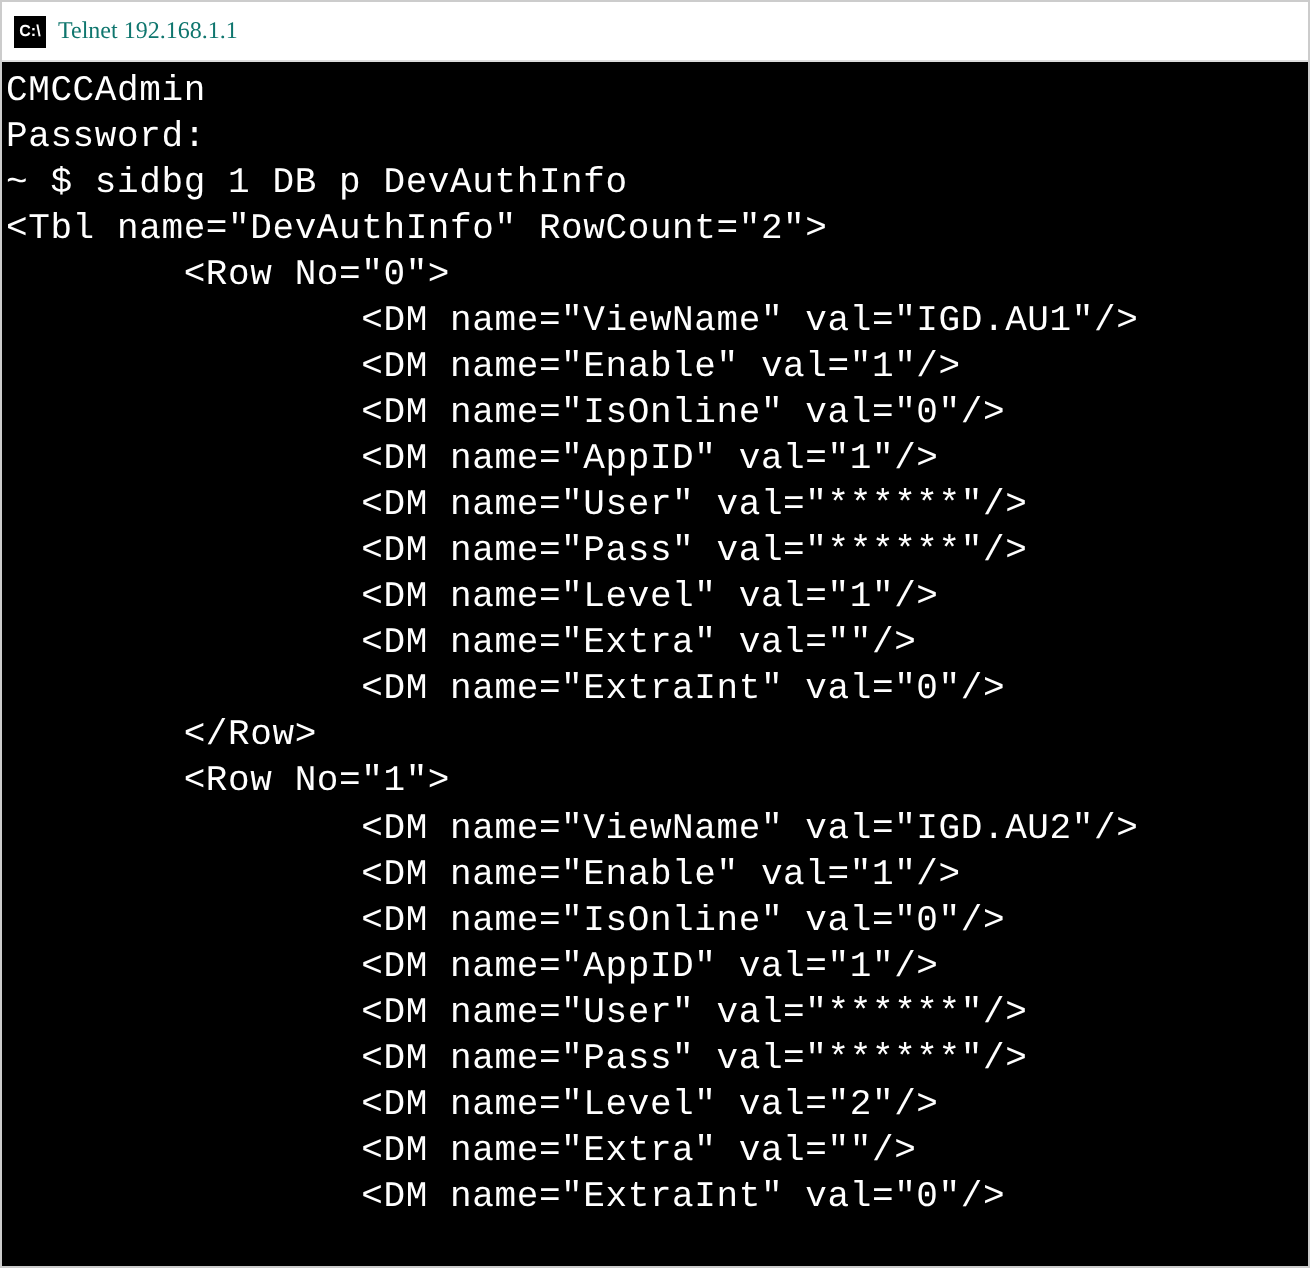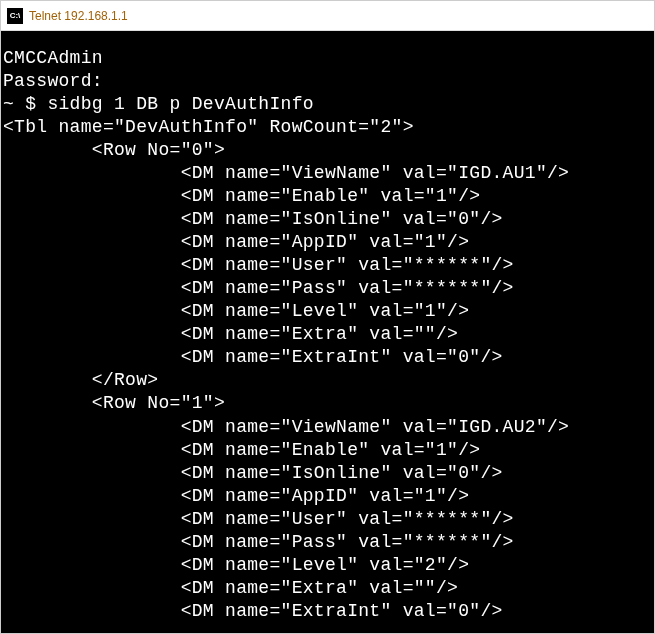--- a/index.html
+++ b/index.html
@@ -35,30 +35,30 @@
       color: #fff;
       font-size: 8px;
       font-weight: bold;
       display: flex;
       align-items: center;
       justify-content: center;
       margin-right: 6px;
       font-family: Arial, sans-serif;
     }
     .titlebar-text {
-      font-family: Liberation Sans, sans-serif;
+      font-family: Liberation Serif, serif;
       font-size: 12px;
-      color: #a16207;
+      color: #0f766e;
     }
     .terminal {
       background: #000;
       color: #fff;
       width: 100%;
       height: calc(100% - 30px);
-      padding: 16px 2px;
+      padding: 4px 2px;
       font-size: 18px;
       line-height: 1.28;
       white-space: pre;
       overflow: hidden;
       letter-spacing: 0.3px;
     }
   </style>
 </head>
 <body>
 

